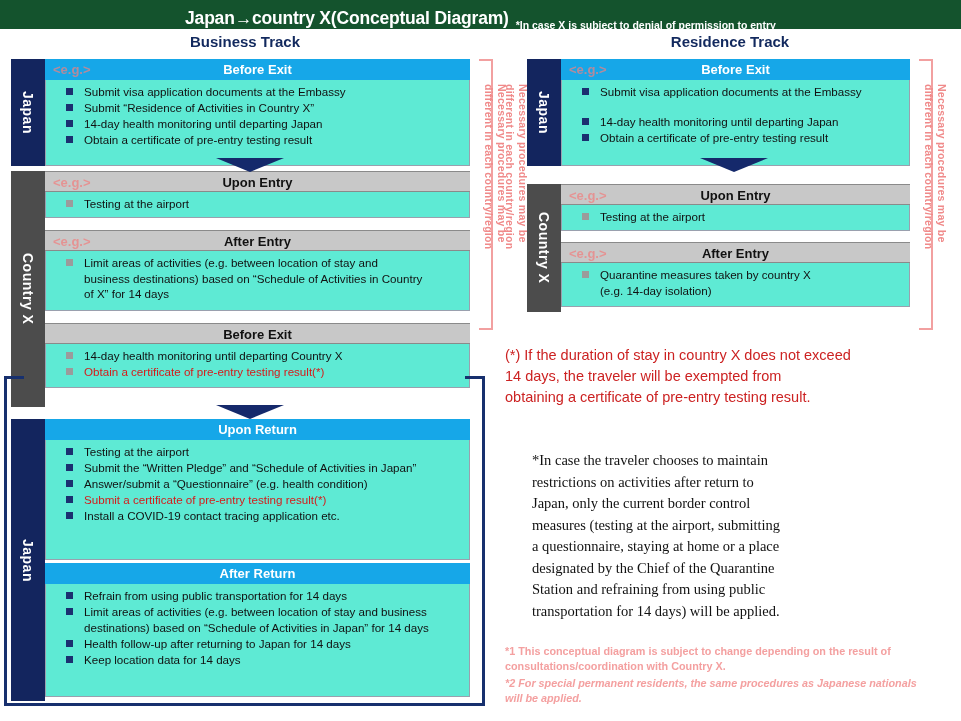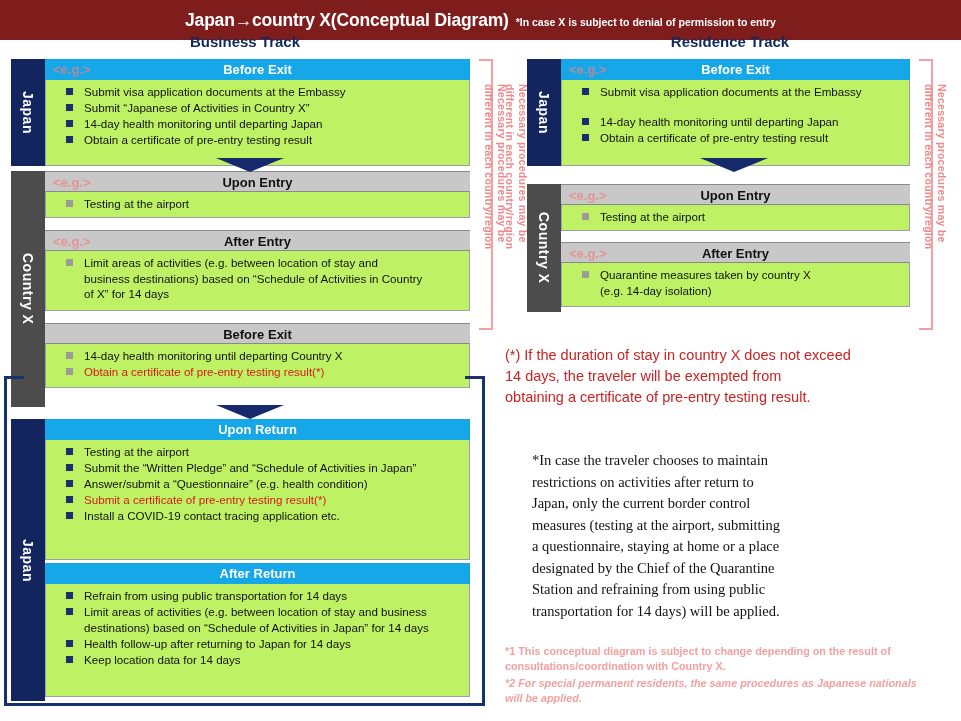--- a/index.html
+++ b/index.html
@@ -6,23 +6,23 @@
   body{
     width:961px;height:721px;
     background:#ffffff;
     font-family:"Liberation Sans", sans-serif;
     position:relative;
     overflow:hidden;
     color:#000;
   }
   
   .header-bar{
-    position:absolute;left:0;top:0;width:961px;height:40px;
-    background:#7f1d1d;
-    display:flex;align-items:center;justify-content:center;
+    position:absolute;left:0;top:0;width:961px;height:29px;
+    background:#14532d;
+    display:flex;align-items:flex-end;justify-content:center;
   }
   .header-title{
     color:#ffffff;font-size:17.5px;font-weight:bold;letter-spacing:-.2px;
     white-space:nowrap;
   }
   .header-sub{
     color:#ffffff;font-size:10.5px;font-weight:bold;margin-left:7px;
     white-space:nowrap;position:relative;top:2px;
   }
 
@@ -53,21 +53,21 @@
   .bar.blue{background:#16a7e8;color:#ffffff;}
   .bar.grey{background:#c8c8c8;color:#111111;border-top:1px solid #8a8a8a;border-bottom:1px solid #8a8a8a;}
   .eg{
     position:absolute;left:8px;top:0;
     font-size:13px;font-weight:bold;
     color:#f08080;opacity:.72;
     line-height:21px;
   }
   .body{
     box-sizing:border-box;
-    background:#bef264;
+    background:#5eead4;
     border:1px solid #9aa0ae;
     border-top:none;
     padding:4px 4px 4px 0;
   }
   ul.items{list-style:none;margin:0;padding:0;}
   ul.items li{
     position:relative;
     font-size:11.6px;line-height:15.5px;
     padding-left:38px;margin:0 0 0.5px 0;
     color:#111;
@@ -152,21 +152,21 @@
 </div>
 
 <div class="panel" style="left:45px;top:59px;width:425px;">
   <div class="bar blue">
     <span class="eg">&lt;e.g.&gt;</span>
     <span>Before Exit</span>
   </div>
   <div class="body" style="height:86px;">
     <ul class="items">
       <li>Submit visa application documents at the Embassy</li>
-      <li>Submit “Japanese of Activities in Country X”</li>
+      <li>Submit “Residence of Activities in Country X”</li>
       <li>14-day health monitoring until departing Japan</li>
       <li>Obtain a certificate of pre-entry testing result</li>
     </ul>
   </div>
 </div>
 
 <div class="arrow-down" style="left:216px;top:158px;"></div>
 
 <div class="side countryx" style="left:11px;top:171px;width:34px;height:236px;">
   <span>Country X</span>

